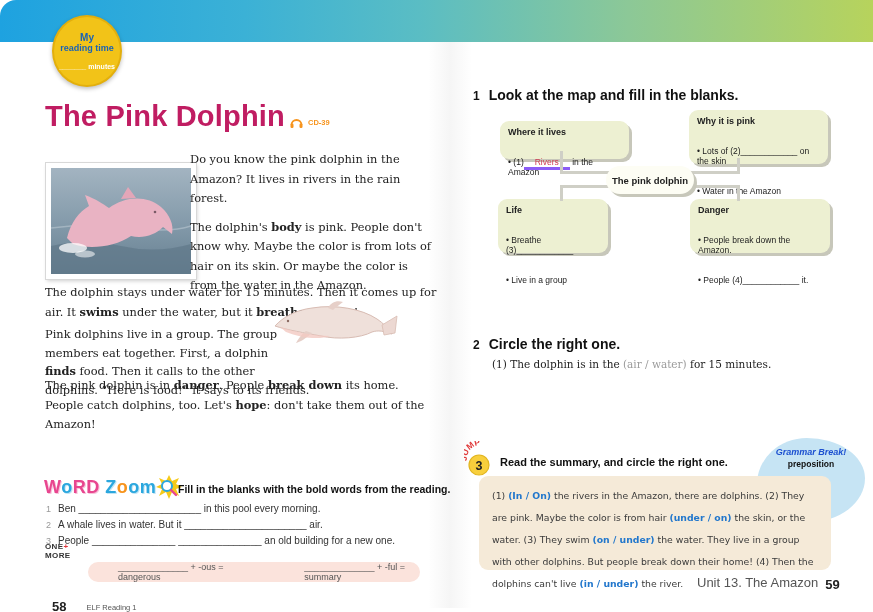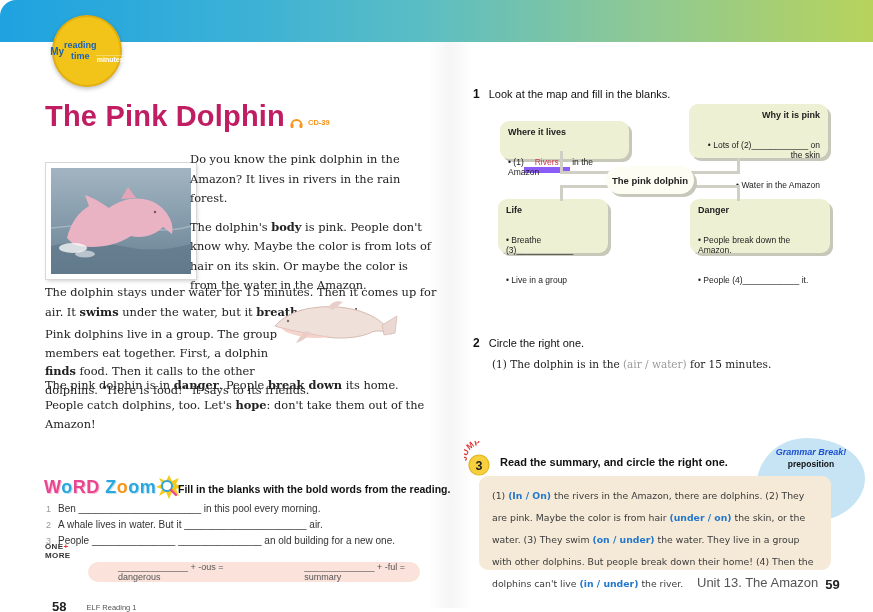--- a/index.html
+++ b/index.html
@@ -5,42 +5,42 @@
   html,body{margin:0;padding:0;background:#e9e9e9;}
   .canvas{position:relative;width:873px;height:612px;background:#ffffff;overflow:hidden;
           font-family:"Liberation Sans",sans-serif;color:#222;}
   
   .topbar{position:absolute;left:0;top:0;width:873px;height:42px;
           border-top-left-radius:16px;
           background:linear-gradient(90deg,#1ea2e0 0%,#3bb1d6 28%,#5abdc4 48%,#8cc897 72%,#b7d35c 100%);}
   
   .badge{position:absolute;left:52px;top:15px;width:66px;height:68px;border-radius:50%;
          background:#f2c318;border:2px solid #e3af0c;box-shadow:0 2px 4px rgba(0,0,0,.25);
-         display:flex;flex-direction:row;align-items:center;justify-content:center;text-align:center;}
+         display:flex;flex-direction:column;align-items:center;justify-content:center;text-align:center;}
   .badge .b1{font-size:10px;font-weight:bold;color:#1a63b5;line-height:11px;}
   .badge .b2{font-size:9px;font-weight:bold;color:#1a63b5;line-height:11px;}
   .badge .b3{font-size:7px;font-weight:bold;color:#ffffff;margin-top:9px;}
   
   .title{position:absolute;left:45px;top:100px;font-size:29px;font-weight:bold;color:#c01d62;letter-spacing:.2px;}
   .audio{position:absolute;left:289px;top:116px;display:flex;align-items:center;gap:4px;text-align:center;}
   .audio .cd{font-size:7.5px;font-weight:bold;color:#f7941d;}
   .photo{position:absolute;left:46px;top:163px;width:140px;height:106px;background:#8ea2b2;
          border:5px solid #ffffff;outline:1px solid #d8d8d8;box-shadow:1px 2px 4px rgba(0,0,0,.2);}
   .serif{font-family:"DejaVu Serif",serif;font-size:11.4px;line-height:19.5px;color:#222;}
   .colpara{position:absolute;left:190px;top:150px;width:245px;}
   .colpara .p{margin:0 0 9px 0;}
   .fullpara{position:absolute;left:45px;width:393px;}
   .p3{top:283px;} .p4{top:325px;line-height:18.5px;} .p5{top:376px;}
   .dolphin-float{float:right;width:152px;height:40px;}
   .dolphin-art{position:absolute;left:270px;top:299px;width:128px;height:50px;}
   .seg-b{font-weight:bold;}
   .seg-gray{color:#9b9b9b;}
   .seg-blue{color:#2277cc;font-weight:bold;}
   .seg-red{color:#e0393e;}
-  .seg-ans{color:#cf3a50;border-bottom:6px solid #8b5cf6;padding:0 11px;}
+  .seg-ans{color:#cf3a50;border-bottom:3px solid #8b5cf6;padding:0 11px;}
   
   .wz-logo{position:absolute;left:44px;top:475px;display:flex;align-items:center;font-size:18px;font-weight:bold;letter-spacing:.5px;}
   .wz-logo .seg-pink{color:#e8468f;text-shadow:1px 1px 0 #f7c2da;}
   .wz-logo .seg-blue{color:#2ba7de;text-shadow:1px 1px 0 #bfe4f5;}
   .wz-logo .seg-orange{color:#f7941d;}
   .wz-instruction{position:absolute;left:178px;top:483px;font-size:10.5px;font-weight:bold;color:#111;}
   .wz-item{position:absolute;left:46px;font-size:10px;color:#333;}
   .wz-item .num{color:#999;margin-right:7px;font-size:9px;}
   .wzi0{top:503px;} .wzi1{top:519px;} .wzi2{top:535px;}
   .om-label{position:absolute;left:45px;top:543px;font-size:8px;font-weight:bold;line-height:8.5px;color:#333;letter-spacing:.4px;}
@@ -48,27 +48,27 @@
           display:flex;align-items:center;font-size:9px;color:#555;margin-top:20px;}
   .om-bar .oml{margin-left:30px;} .om-bar .omr{margin-left:62px;}
   .footer-left{position:absolute;left:52px;top:576px;display:flex;align-items:flex-end;gap:20px;margin-top:23px;}
   .footer-left .pnum{font-size:13px;font-weight:bold;color:#222;}
   .footer-left .bk{font-size:7.5px;color:#555;padding-bottom:2px;}
   .gutter{position:absolute;left:428px;top:42px;width:44px;height:566px;
           background:linear-gradient(90deg,rgba(0,0,0,0) 0%,rgba(90,90,90,.06) 50%,rgba(0,0,0,0) 100%);}
   
   .ex-head{position:absolute;display:flex;gap:9px;align-items:baseline;}
   .ex-head .n{font-size:12px;font-weight:bold;color:#111;}
-  .ex-head .t{font-size:11px;font-weight:normal;color:#111;}
+  .ex-head .t{font-size:14px;font-weight:bold;color:#111;}
   .ex1{left:473px;top:87px;} .ex2{left:473px;top:336px;}
   .dbox{position:absolute;background:#edf0d2;border-radius:9px;box-shadow:3px 3px 0 #c7c7ba;padding:6px 8px;}
   .dbox .bt{font-size:9px;font-weight:bold;color:#222;margin-bottom:3px;}
   .dbox .bl{font-size:8.5px;color:#222;margin-top:20px;line-height:10px;}
   .box-where{left:500px;top:121px;width:113px;height:26px;}
-  .box-why{left:689px;top:104px;width:123px;height:42px;text-align:right;}
+  .box-why{left:689px;top:110px;width:123px;height:42px;}
   .box-life{left:498px;top:199px;width:94px;height:42px;}
   .box-danger{left:690px;top:199px;width:124px;height:42px;}
   .pill{position:absolute;left:606px;top:166px;width:88px;height:28px;border-radius:15px;background:#fdfdf4;
         box-shadow:3px 3px 0 #c7c7ba;display:flex;align-items:center;justify-content:center;
         font-size:9.5px;font-weight:bold;color:#222;z-index:2;}
   .conn{position:absolute;background:#cfcfc6;z-index:1;}
   .ex2-item{position:absolute;left:492px;width:340px;font-family:"DejaVu Serif",serif;font-size:10.5px;color:#222;}
   .e2a{top:358px;} .e2b{top:380px;}
   .ex3-head{position:absolute;left:500px;top:456px;font-size:11px;font-weight:bold;color:#111;}
   .jump-badge{position:absolute;left:464px;top:441px;width:36px;height:36px;}

